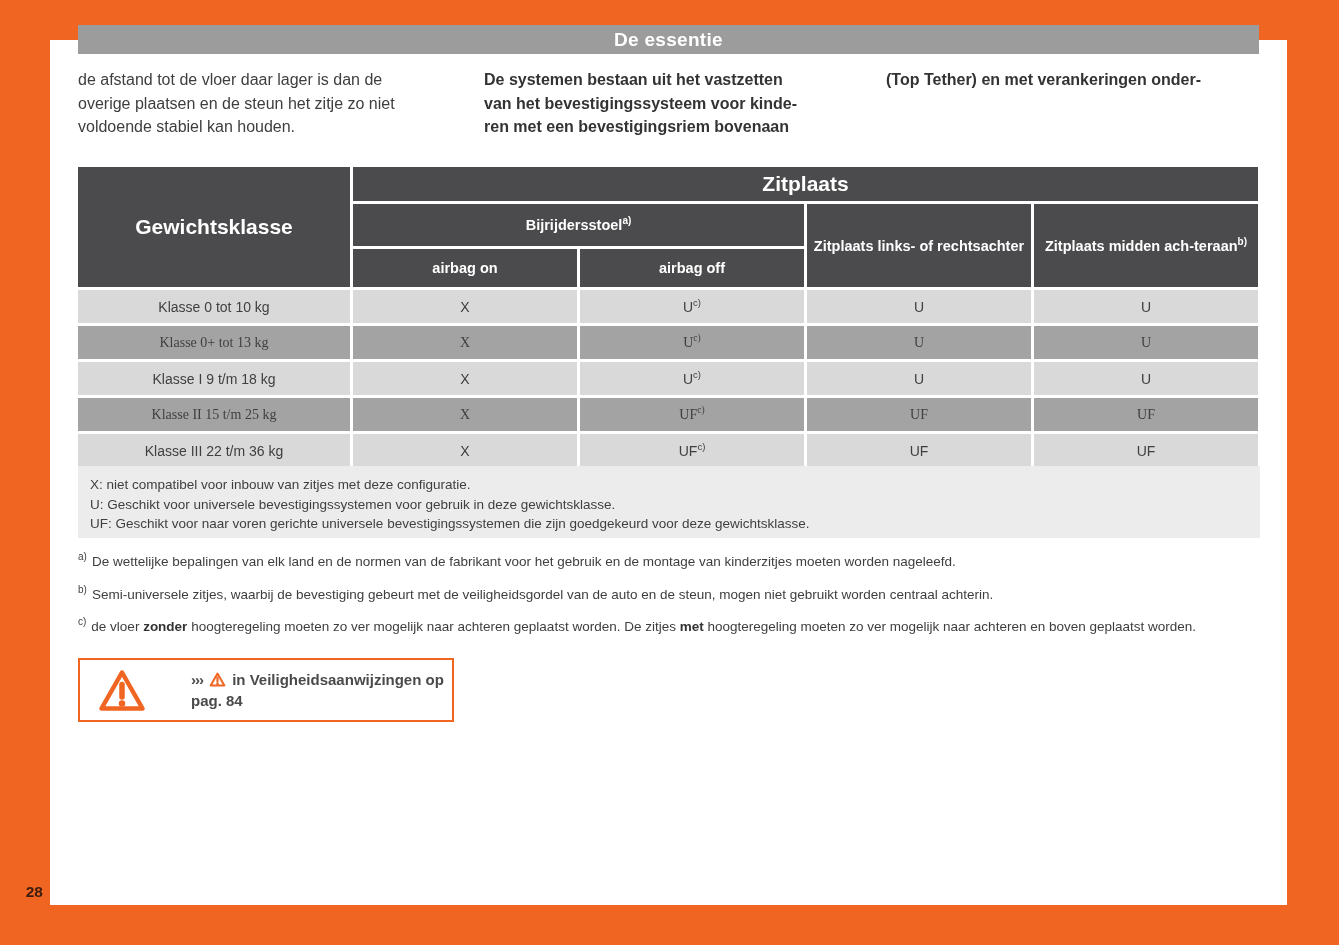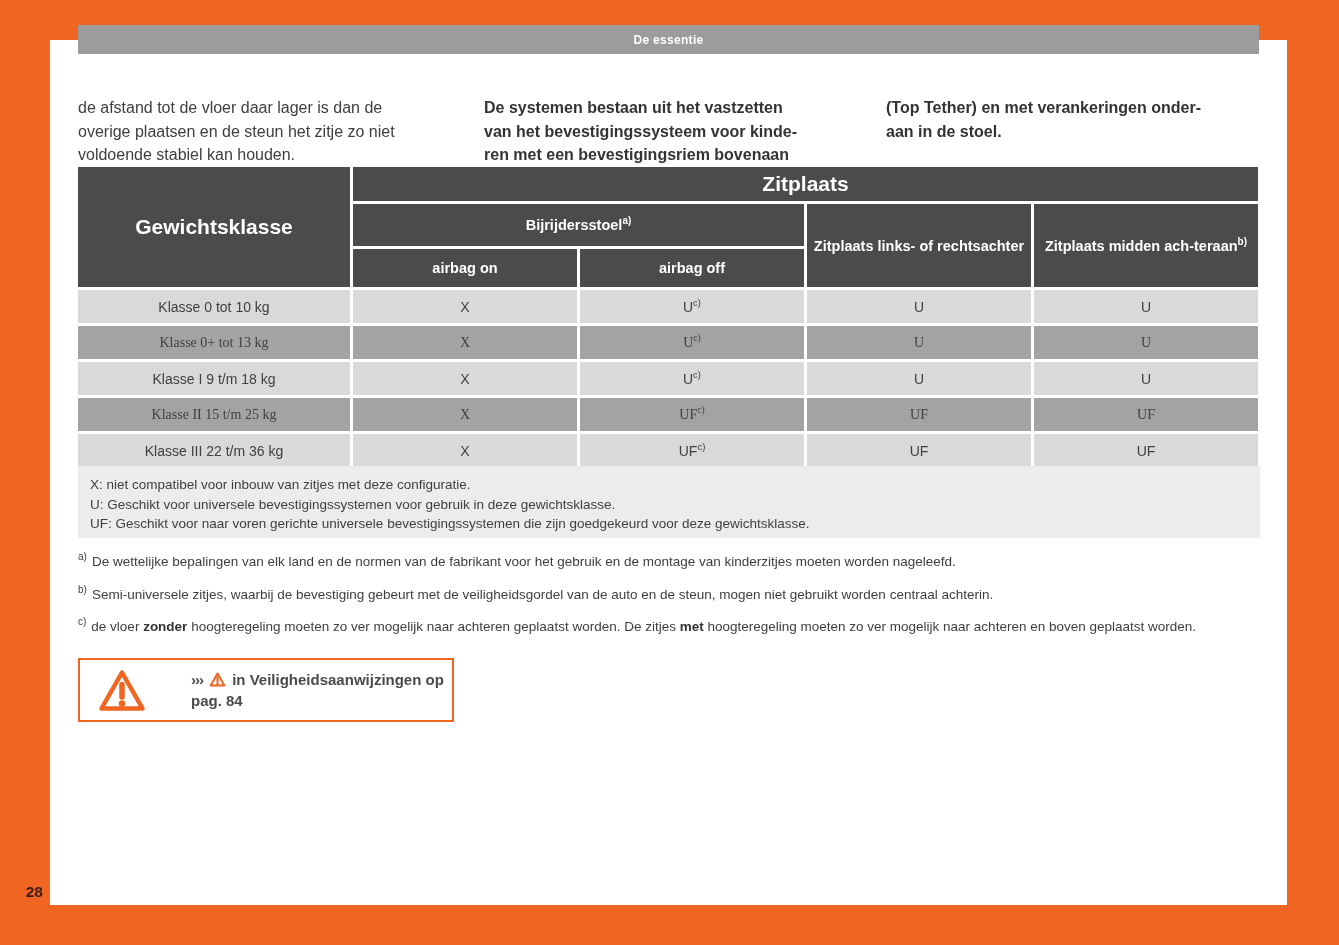--- a/index.html
+++ b/index.html
@@ -5,24 +5,24 @@
   html,body{margin:0;padding:0;}
   body{
     width:1339px;height:945px;position:relative;overflow:hidden;
     background:#F16522;
     font-family:"Liberation Sans", sans-serif;
     -webkit-font-smoothing:antialiased;
   }
   .page{position:absolute;left:50px;top:40px;width:1237px;height:865px;background:#ffffff;}
   .title-bar{
     position:absolute;left:78px;top:25px;width:1181px;height:29px;background:#9C9C9C;
-    color:#ffffff;font-weight:bold;font-size:12px;letter-spacing:.3px;
+    color:#ffffff;font-weight:bold;font-size:19px;letter-spacing:.3px;
     display:flex;align-items:center;justify-content:center;z-index:5;
   }
-  .intro-col{position:absolute;top:96px;font-size:16px;line-height:23.5px;color:#3E3E40;z-index:2;}
+  .intro-col{position:absolute;top:68px;font-size:16px;line-height:23.5px;color:#3E3E40;z-index:2;}
   .intro-col.c1{left:78px;width:390px;}
   .intro-col.c2{left:484px;width:380px;font-weight:bold;color:#333335;}
   .intro-col.c3{left:886px;width:380px;font-weight:bold;color:#333335;}
 
   .table-wrap{position:absolute;left:75px;top:164px;z-index:2;}
   table{border-collapse:separate;border-spacing:3px;table-layout:fixed;}
   th{background:#4B4B4D;color:#ffffff;font-weight:bold;font-size:21px;text-align:center;padding:2px 6px;}
   td{text-align:center;font-size:14px;color:#3F3F41;padding:0 4px;height:33px;}
   tr.dark td{background:#D9D9D9;margin-top:17px;}
   tr.light td{background:#a3a3a3;font-family:Liberation Serif, serif;}
@@ -71,21 +71,20 @@
   <div>overige plaatsen en de steun het zitje zo niet</div>
   <div>voldoende stabiel kan houden.</div>
 </div>
 <div class="intro-col c2">
   <div>De systemen bestaan uit het vastzetten</div>
   <div>van het bevestigingssysteem voor kinde-</div>
   <div>ren met een bevestigingsriem bovenaan</div>
 </div>
 <div class="intro-col c3">
   <div>(Top Tether) en met verankeringen onder-</div>
-  <div>aan in de stoel.</div>
 </div>
 
 <div class="table-wrap">
   <table>
     <colgroup>
       <col style="width:272px">
         <col style="width:224px">
         <col style="width:224px">
         <col style="width:224px">
         <col style="width:224px">

